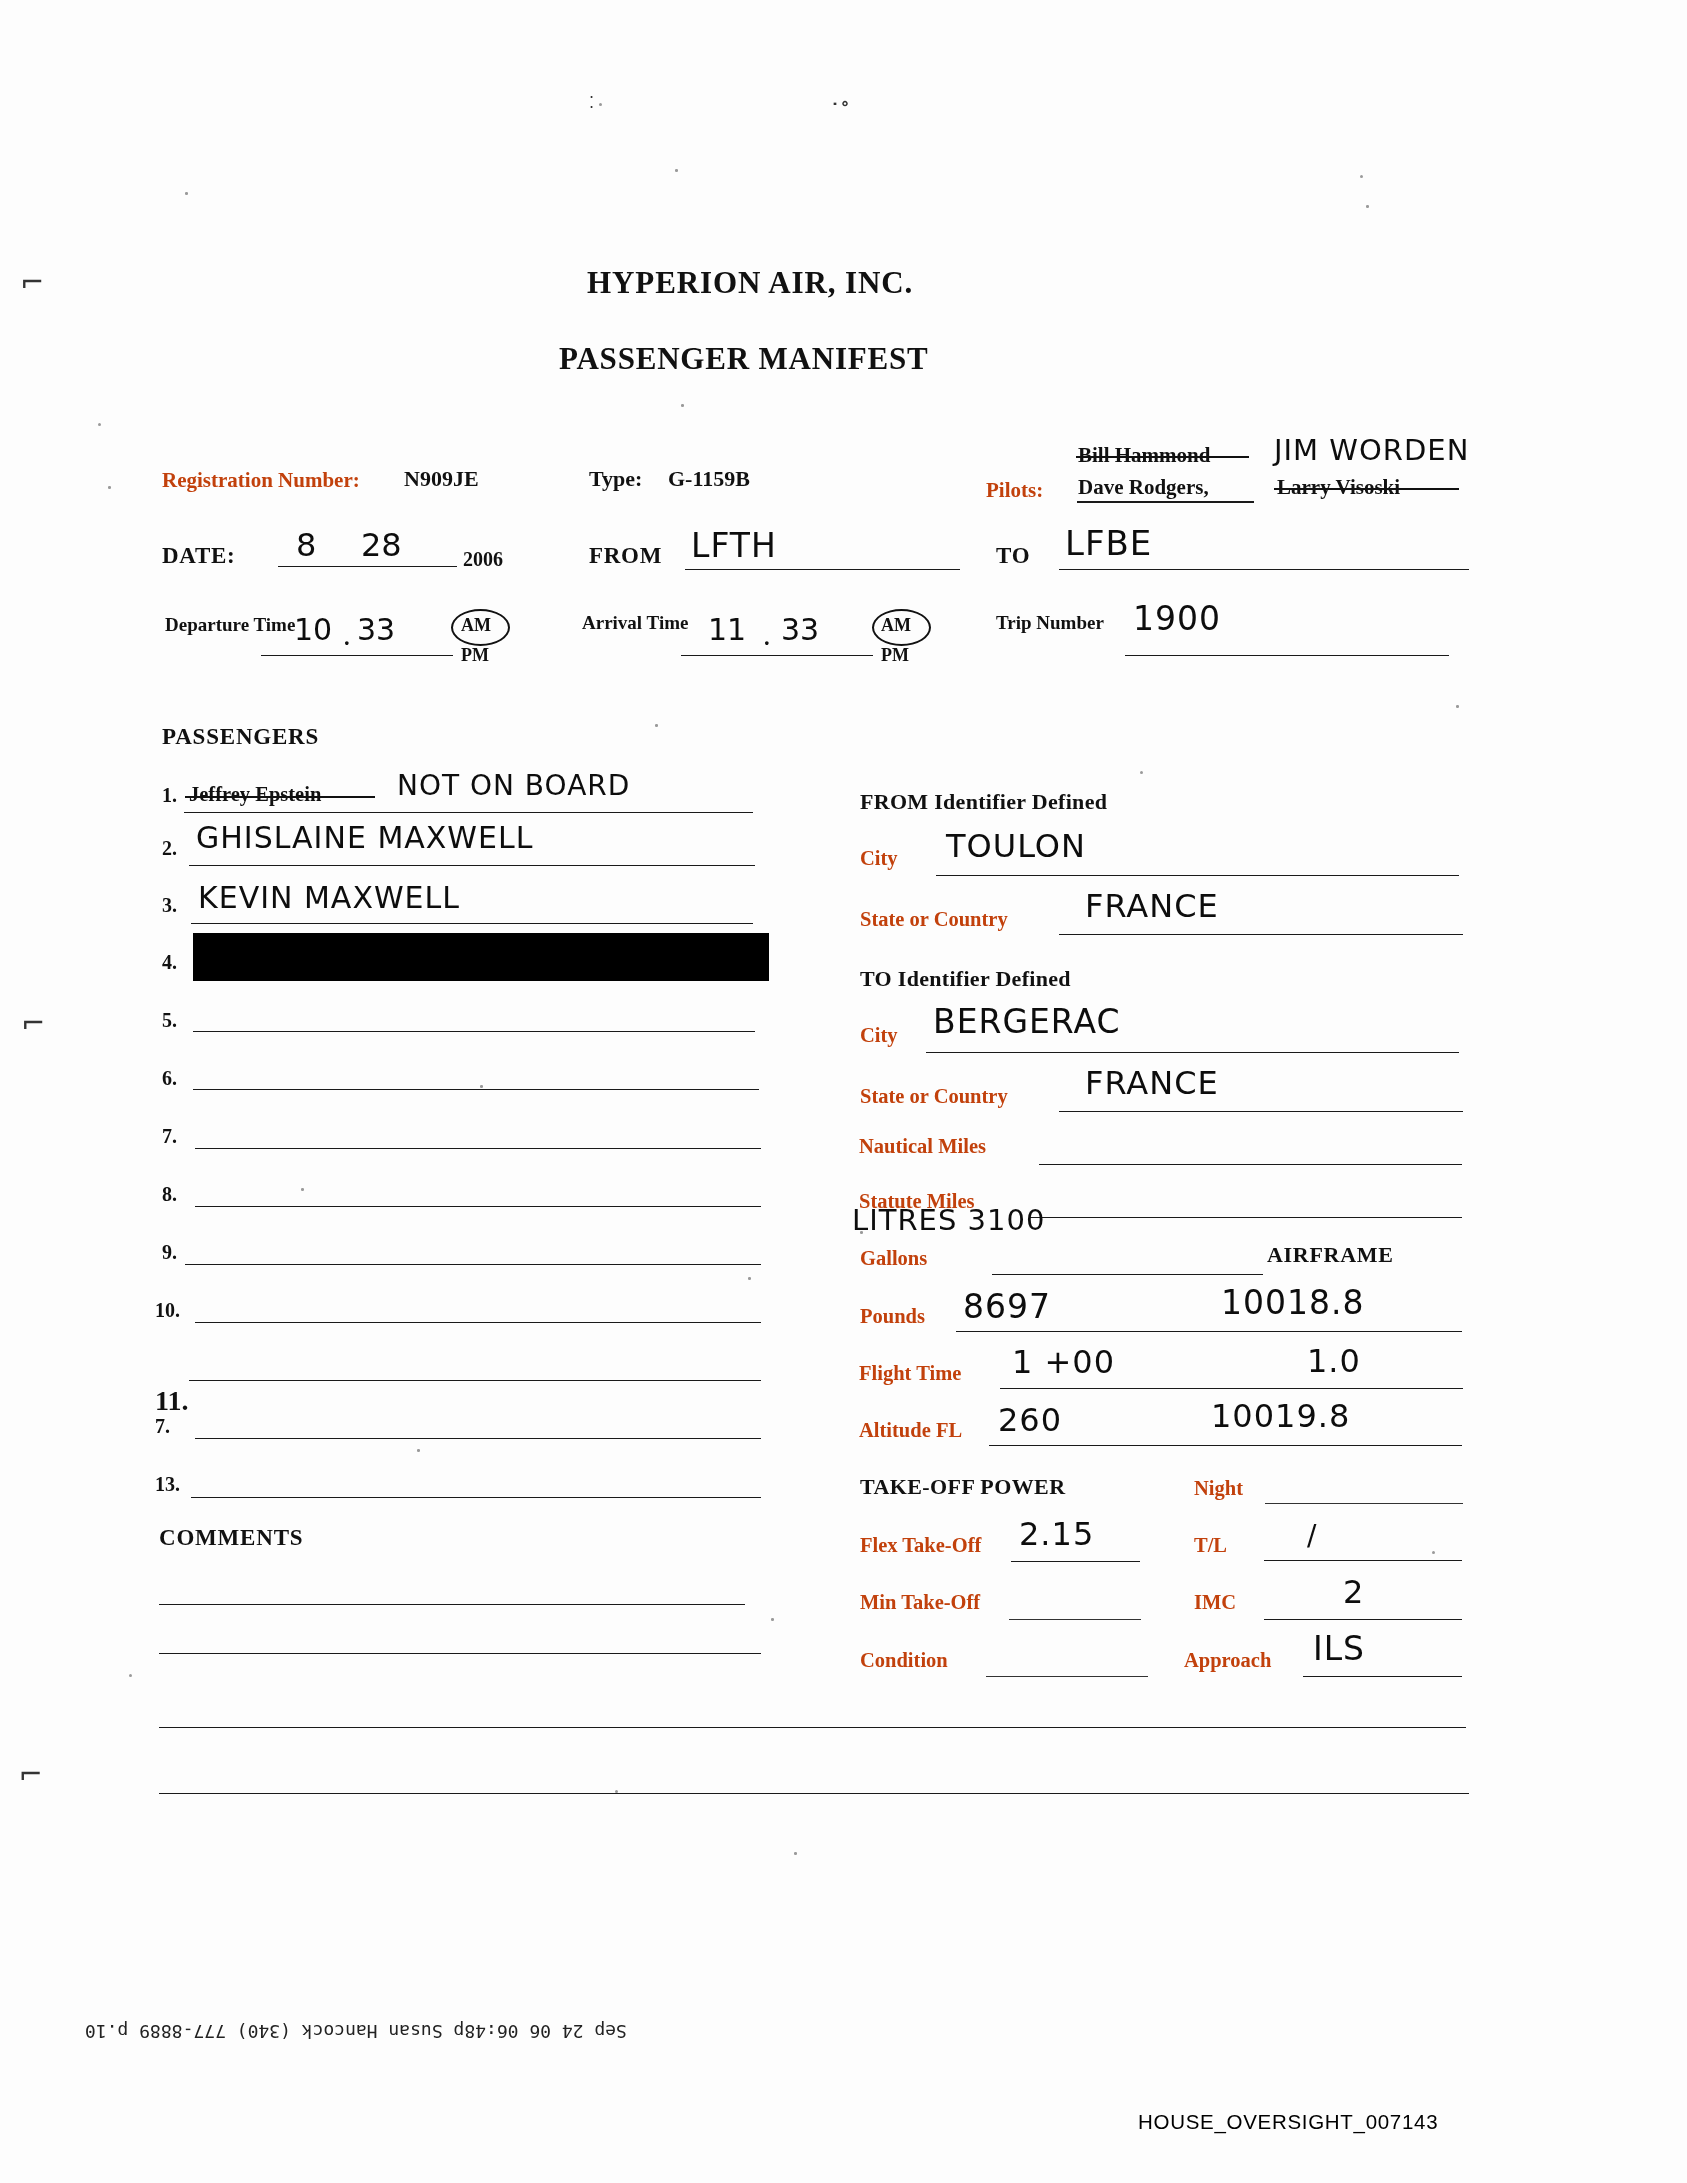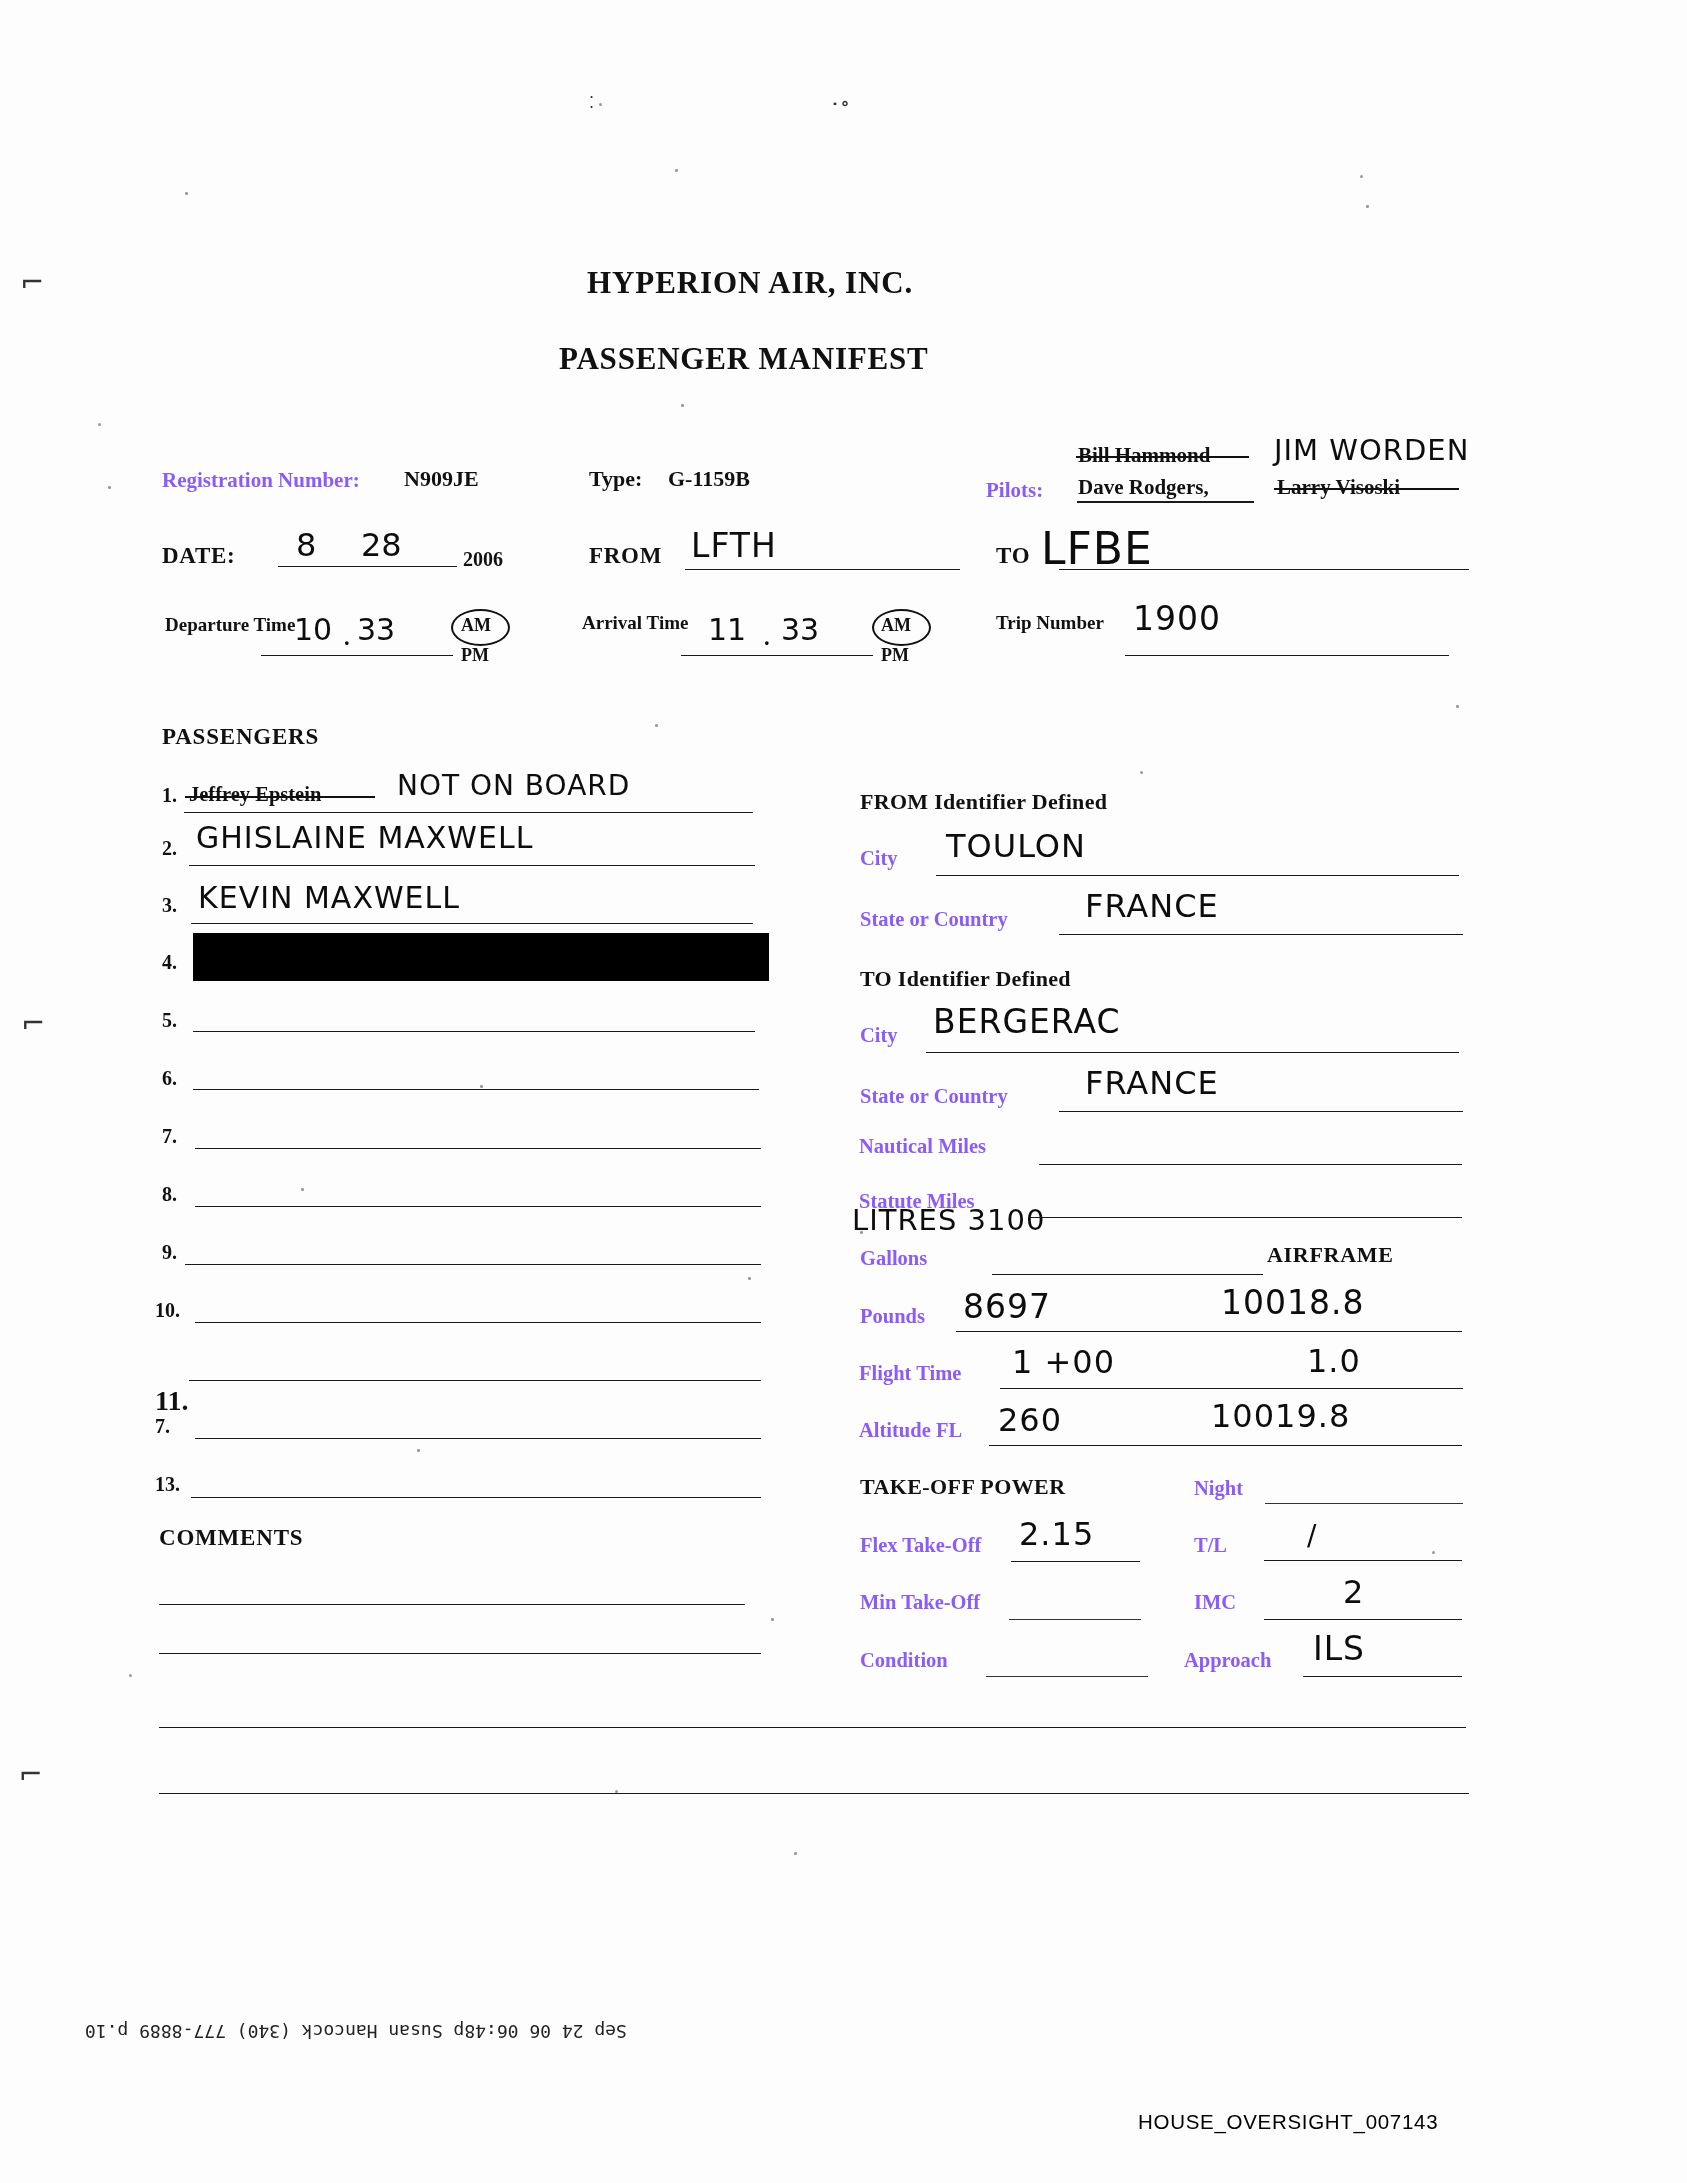--- a/index.html
+++ b/index.html
@@ -28,21 +28,21 @@
   
   .pr {
     font-family: "Liberation Serif", serif;
     font-weight: bold;
     color: #111;
     white-space: nowrap;
   }
   .pr-reg {
     font-family: "Liberation Serif", serif;
     font-weight: bold;
-    color: #8b5cf6;
+    color: #c2410c;
     white-space: nowrap;
   }
   .title1 {
     font-size: 31px;
     letter-spacing: 0.9px;
     font-weight: bold;
   }
   .title2 {
     font-size: 31px;
     letter-spacing: 0.8px;
@@ -178,21 +178,21 @@
   <div class="abs hw" style="left:296px;top:526px;font-size:32px;">8</div>
   <div class="abs hw" style="left:361px;top:526px;font-size:32px;">28</div>
   <div class="line" style="left:278px;top:566px;width:179px;"></div>
   <div class="abs pr" style="left:463px;top:548px;font-size:20px;">2006</div>
 
   <div class="abs pr" style="left:589px;top:543px;font-size:23px;letter-spacing:0.7px;">FROM</div>
   <div class="abs hw-l" style="left:691px;top:526px;font-size:33px;">LFTH</div>
   <div class="line" style="left:685px;top:569px;width:275px;"></div>
 
   <div class="abs pr" style="left:996px;top:543px;font-size:23px;letter-spacing:0.7px;">TO</div>
-  <div class="abs hw-l" style="left:1041px;top:523px;font-size:44px;">LFBE</div>
+  <div class="abs hw-l" style="left:1065px;top:523px;font-size:34px;">LFBE</div>
   <div class="line" style="left:1059px;top:569px;width:410px;"></div>
 
   <div class="abs pr" style="left:165px;top:614px;font-size:19px;">Departure Time</div>
   <div class="abs hw" style="left:294px;top:612px;font-size:30px;">10</div>
   <div class="abs hw" style="left:357px;top:612px;font-size:30px;">33</div>
   <div class="abs pr" style="left:344px;top:625px;font-size:22.5px;">.</div>
   <div class="line" style="left:261px;top:655px;width:192px;"></div>
   <div class="abs pr" style="left:461px;top:615px;font-size:18px;">AM</div>
   <div class="abs pr" style="left:461px;top:645px;font-size:18px;">PM</div>
   <div class="oval" style="left:451px;top:609px;width:55px;height:33px;"></div>

